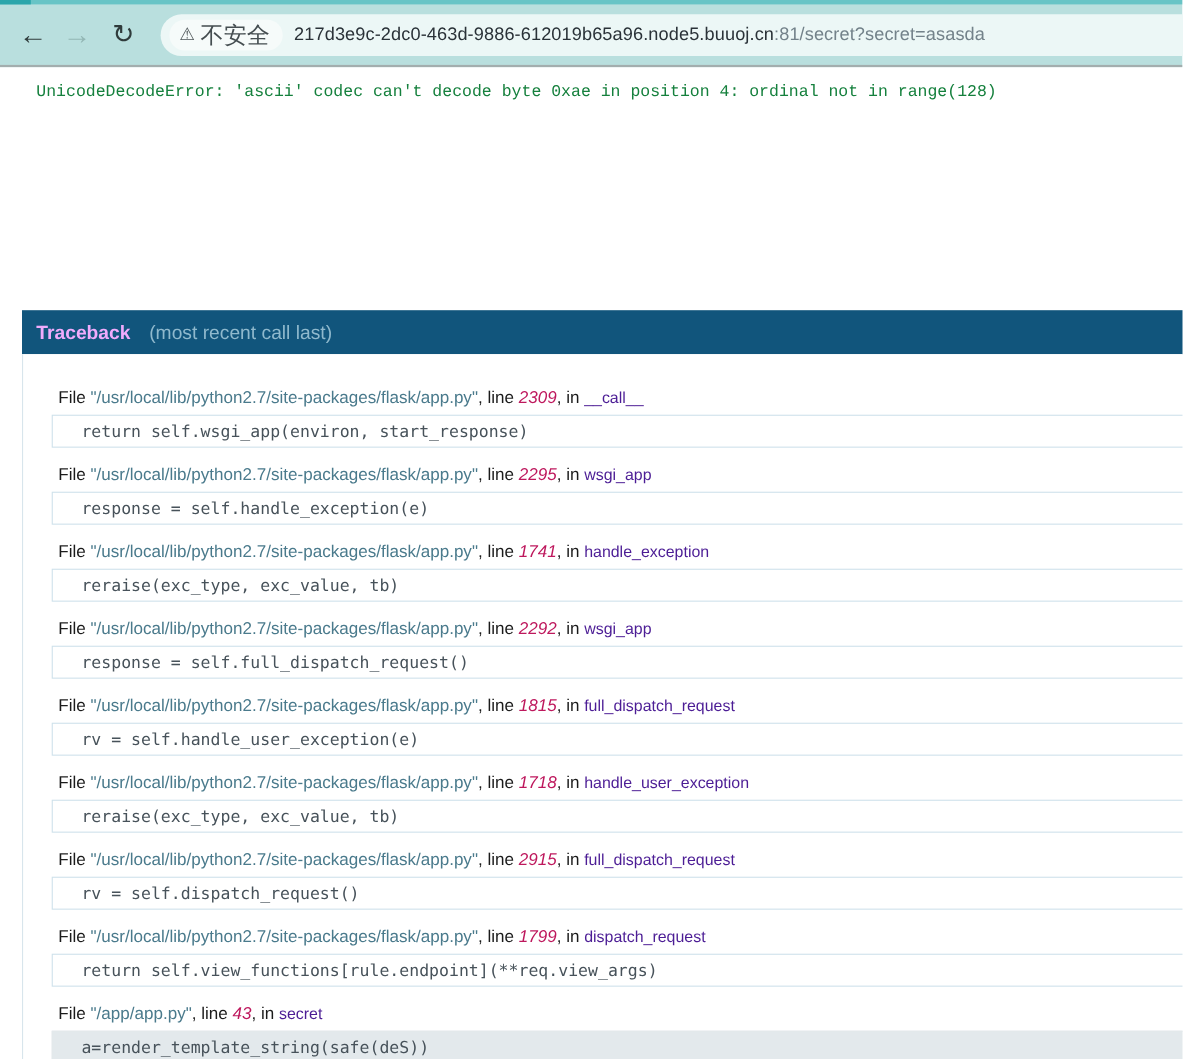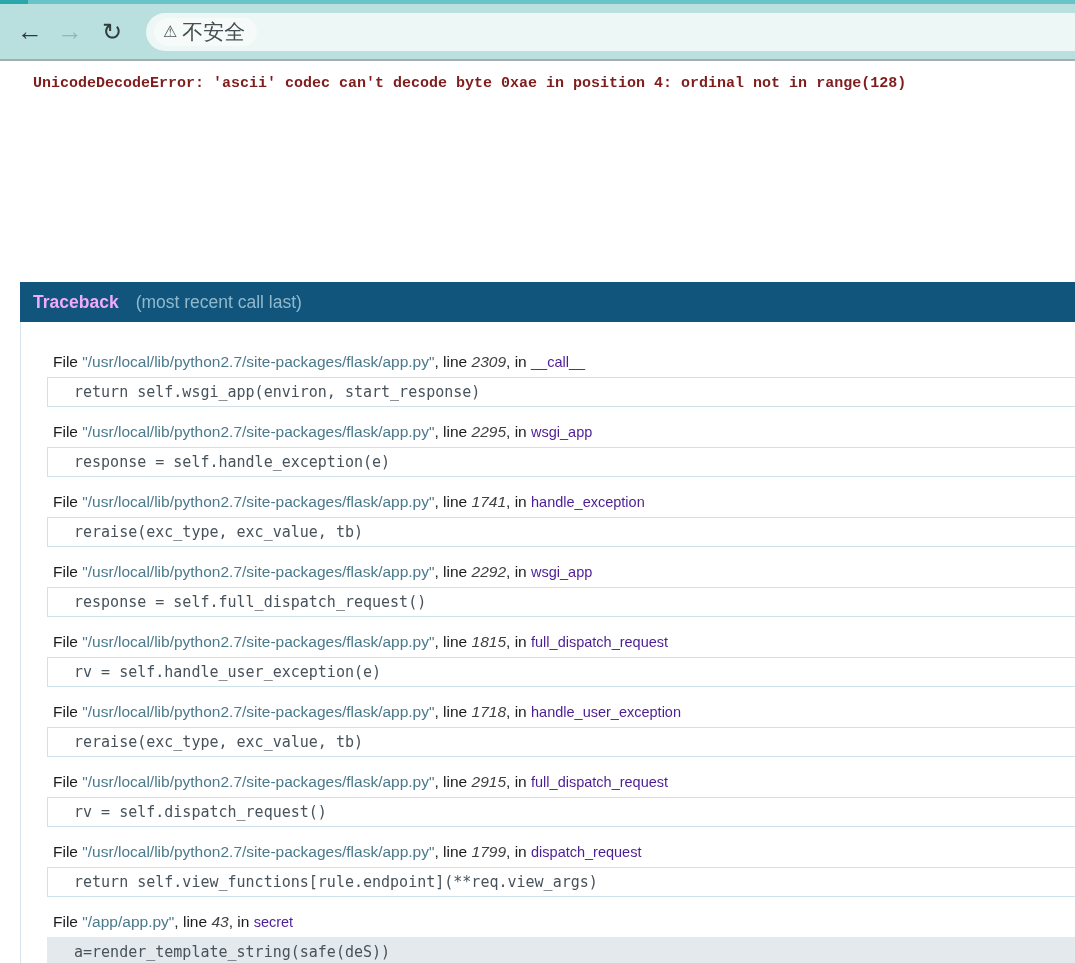--- a/index.html
+++ b/index.html
@@ -29,35 +29,35 @@
   .sec-chip .chip-label { font-size: 21px; color: #454e51; }
   .url { margin-left: 10px; font-size: 16.5px; letter-spacing: 0.1px; white-space: nowrap; }
   .url .host { color: #2a3238; }
   .url .rest { color: #73828a; }
 
   
   .page { position: relative; }
   h1.exc-title { margin: 28px 0 0 20px; font-size: 44px; font-weight: 500;
                  color: #000; letter-spacing: 0.5px; }
   .exc-detail { margin: 14px 0 0 33px; font-family: "Liberation Mono", monospace;
-                font-size: 15px; color: #7f1d1d; white-space: pre; font-weight: bold; }
+                font-size: 15px; color: #15803d; white-space: pre; }
 
   .traceback { position: absolute; left: 20px; top: 207px; width: 1120px; }
   .tb-header { height: 40px; background: var(--header_bg); display: flex; align-items: center;
                padding-left: 13px; font-size: 17.5px; }
   .tb-header .tb-title { color: #f0abfc; font-weight: bold; }
   .tb-header .tb-note { color: var(--header_note); font-weight: normal; margin-left: 17px; }
   .tb-body { background: #fff; border: 1px solid var(--panel_border); border-top: none;
              padding: 30px 0 20px 26px; }
 
   .frame { margin-bottom: 15px; }
   .frame h4 { font-weight: normal; font-size: 15.5px; color: #1b1b1b; padding-left: 6px;
               margin-bottom: 5px; line-height: 20px; white-space: pre; }
   .frame h4 .filename { font-style: normal; color: var(--filename); }
-  .frame h4 .lineno { color: #404040; }
+  .frame h4 .lineno { color: #be185d; }
   .frame h4 .function { font-family: Liberation Sans, sans-serif; font-size: 14.5px; color: #4c1d95; }
   .frame pre { font-family: "DejaVu Sans Mono", monospace; font-size: 15px; line-height: 20px;
                color: #47525a; background: #fff; border: 1px solid var(--box_border);
                padding: 4px 8px 4px 26px; white-space: pre; cursor: pointer; }
   .frame pre.current { background: var(--current_line_bg); border-color: var(--current_line_bg); }
 </style>
 </head>
 <body>
 
 <div class="chrome">
@@ -65,20 +65,23 @@
     <div class="tab-edge"></div>
   </div>
   <div class="toolbar">
     <div class="nav-btn back">←</div>
     <div class="nav-btn disabled">→</div>
     <div class="nav-btn reload">↻</div>
     <div class="omnibox">
       <div class="sec-chip">
         <span class="warn">⚠</span>
         <span class="chip-label">不安全</span>
+      </div>
+      <div class="url">
+        <span class="host">217d3e9c-2dc0-463d-9886-612019b65a96.node5.buuoj.cn</span><span class="rest">:81/secret?secret=asasda</span>
       </div>
     </div>
   </div>
 </div>
 
 <div class="page">
   <div class="exc-detail">UnicodeDecodeError: 'ascii' codec can't decode byte 0xae in position 4: ordinal not in range(128)</div>
 
   <div class="traceback">
     <div class="tb-header">

